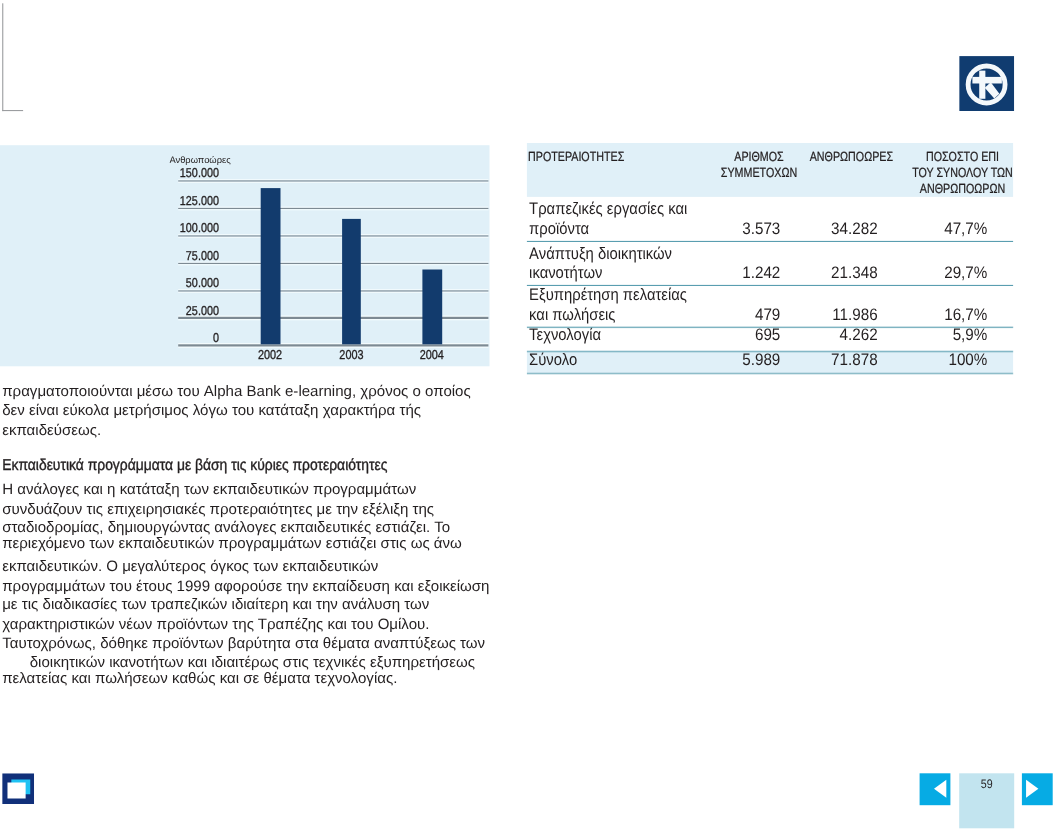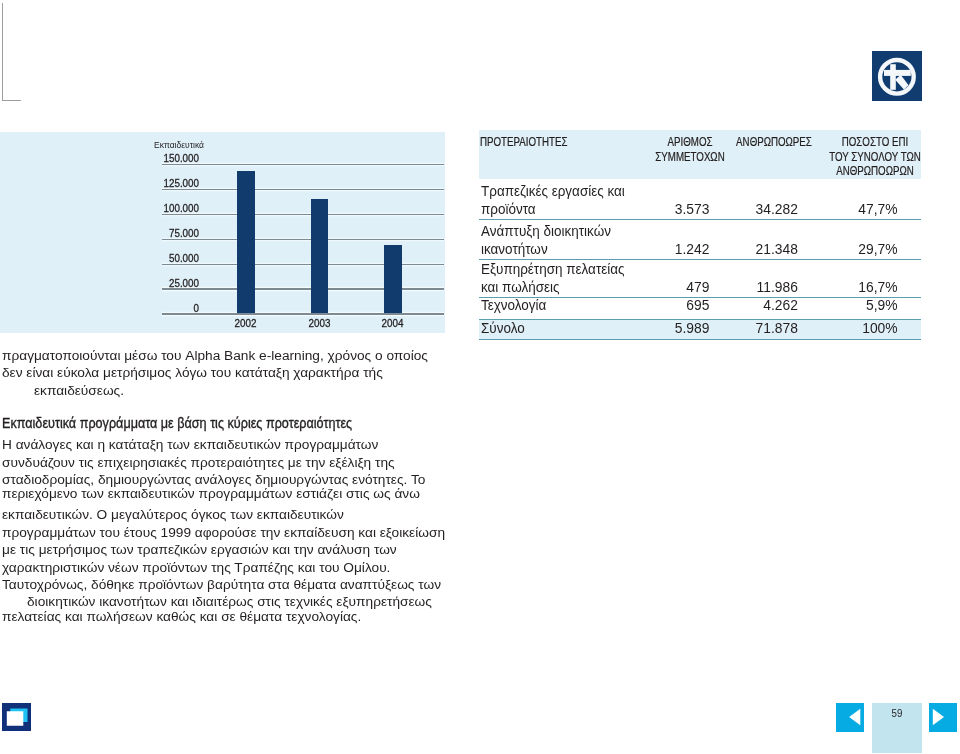--- a/index.html
+++ b/index.html
@@ -62,21 +62,21 @@
       <g fill="#f4f8fb">
         <rect x="18.2" y="13.2" width="5.6" height="25.6"></rect>
         <rect x="12.0" y="18.9" width="26.8" height="6.0"></rect>
         <polygon points="23.2,28.8 28.7,23.8 36.5,34.2 31.9,38.6"></polygon>
       </g>
     </svg>
   </div>
 
   <div class="chart">
     <div id="chart-inner">
-        <div class="chart-title" style="left:154px;top:8.0px;">Εκπαιδευτικά</div>
+        <div class="chart-title" style="left:154px;top:8.0px;">Ανθρωποώρες</div>
         <div class="gline" style="left:162px;top:32.1px;width:282px;"></div>
         <div class="ytick" style="left:99px;top:19.3px;width:100px;">150.000</div>
         <div class="gline" style="left:162px;top:57.0px;width:282px;"></div>
         <div class="ytick" style="left:99px;top:44.2px;width:100px;">125.000</div>
         <div class="gline" style="left:162px;top:81.8px;width:282px;"></div>
         <div class="ytick" style="left:99px;top:69.0px;width:100px;">100.000</div>
         <div class="gline" style="left:162px;top:106.7px;width:282px;"></div>
         <div class="ytick" style="left:99px;top:93.9px;width:100px;">75.000</div>
         <div class="gline" style="left:162px;top:131.6px;width:282px;"></div>
         <div class="ytick" style="left:99px;top:118.8px;width:100px;">50.000</div>
@@ -131,29 +131,29 @@
         <div class="tline" style="left:0;top:128.5px;width:442px;"></div>
         <div class="tline" style="left:0;top:167.3px;width:442px;"></div>
         <div class="tline" style="left:0;top:189px;width:442px;"></div>
         <div class="tline" style="left:0;top:209px;width:442px;"></div>
       </div>
   </div>
 
   <div id="body-inner">
       <div class="para" style="top:347.70px;">πραγματοποιούνται μέσω του Alpha Bank e-learning, χρόνος ο οποίος</div>
       <div class="para" style="top:365.15px;">δεν είναι εύκολα μετρήσιμος λόγω του κατάταξη χαρακτήρα τής</div>
-      <div class="para" style="top:382.60px;margin-left:32px;">εκπαιδεύσεως.</div>
+      <div class="para" style="top:382.60px;">εκπαιδεύσεως.</div>
       <div class="heading" style="top:414.5px;">Εκπαιδευτικά προγράμματα με βάση τις κύριες προτεραιότητες</div>
       <div class="para" style="top:437.40px;">Η ανάλογες και η κατάταξη των εκπαιδευτικών προγραμμάτων</div>
       <div class="para" style="top:454.85px;">συνδυάζουν τις επιχειρησιακές προτεραιότητες με την εξέλιξη της</div>
-      <div class="para" style="top:472.30px;">σταδιοδρομίας, δημιουργώντας ανάλογες δημιουργώντας ενότητες. Το</div>
+      <div class="para" style="top:472.30px;">σταδιοδρομίας, δημιουργώντας ανάλογες εκπαιδευτικές εστιάζει. Το</div>
       <div class="para" style="top:486px;">περιεχόμενο των εκπαιδευτικών προγραμμάτων εστιάζει στις ως άνω</div>
       <div class="para" style="top:507.20px;">εκπαιδευτικών. Ο μεγαλύτερος όγκος των εκπαιδευτικών</div>
       <div class="para" style="top:524.65px;">προγραμμάτων του έτους 1999 αφορούσε την εκπαίδευση και εξοικείωση</div>
-      <div class="para" style="top:542.10px;">με τις μετρήσιμος των τραπεζικών εργασιών και την ανάλυση των</div>
+      <div class="para" style="top:542.10px;">με τις διαδικασίες των τραπεζικών ιδιαίτερη και την ανάλυση των</div>
       <div class="para" style="top:559.55px;">χαρακτηριστικών νέων προϊόντων της Τραπέζης και του Ομίλου.</div>
       <div class="para" style="top:577.00px;">Ταυτοχρόνως, δόθηκε προϊόντων βαρύτητα στα θέματα αναπτύξεως των</div>
       <div class="para" style="top:594.45px;margin-left:25px;">διοικητικών ικανοτήτων και ιδιαιτέρως στις τεχνικές εξυπηρετήσεως</div>
       <div class="para" style="top:609px;">πελατείας και πωλήσεων καθώς και σε θέματα τεχνολογίας.</div>
     </div>
 
   <div class="folder">
     <svg width="29" height="28" viewBox="0 0 29 28">
       <rect x="0" y="0" width="29" height="28" fill="#11307a"></rect>
       <path d="M8.3 5.6 h17.2 v13.4 h-17.2 z" fill="#1fc2f3"></path>

